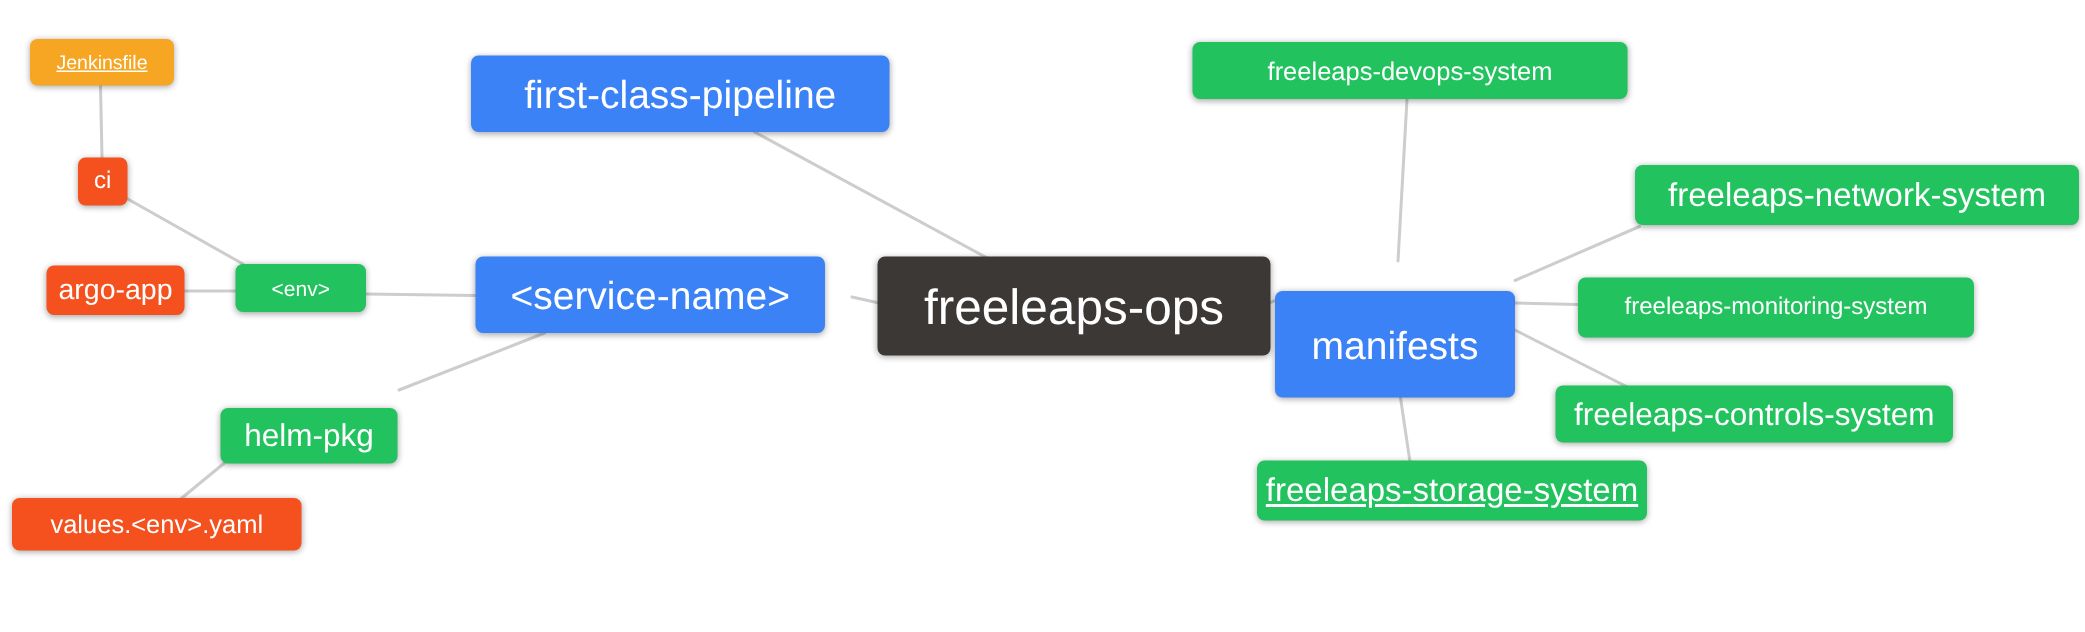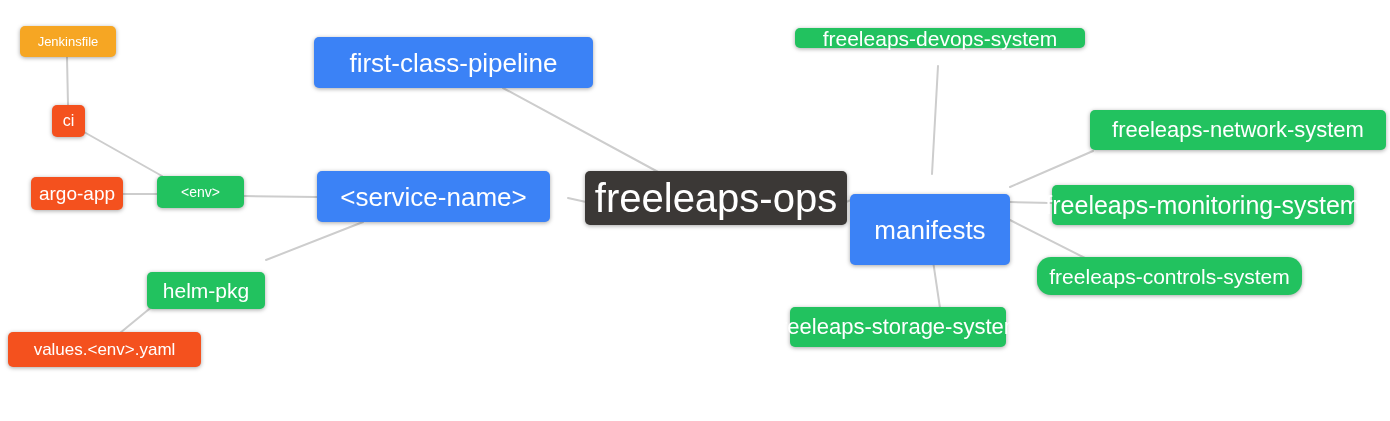--- a/index.html
+++ b/index.html
@@ -22,35 +22,35 @@
     white-space:nowrap;
     cursor:pointer;
     line-height:1;
   }
   .blue  {background:#3b82f6;}
   .green {background:#22c25f;}
   .red   {background:#f4511e;}
   .orange{background:#f6a623;}
   .dark  {background:#3b3836;}
 
-  .n-jenkinsfile{left:20px;top:26px;width:96px;height:31px;font-size:13px;}
+  .n-jenkinsfile{left:20px;top:26px;width:96px;height:31px;font-size:13px;text-decoration:underline;}
   .n-ci{left:52px;top:105px;width:33px;height:32px;font-size:16px;text-align:right;}
   .n-argo{left:31px;top:177px;width:92px;height:33px;font-size:19px;}
   .n-env{left:157px;top:176px;width:87px;height:32px;font-size:14px;}
   .n-helm{left:147px;top:272px;width:118px;height:37px;font-size:21px;}
   .n-values{left:8px;top:332px;width:193px;height:35px;font-size:17px;}
   .n-fcp{left:314px;top:37px;width:279px;height:51px;font-size:26px;}
   .n-service{left:317px;top:171px;width:233px;height:51px;font-size:26px;}
-  .n-root{left:585px;top:171px;width:262px;height:54px;font-size:40px;}
+  .n-root{left:585px;top:171px;width:262px;height:66px;font-size:33px;}
   .n-manifests{left:850px;top:174px;width:160px;height:71px;font-size:26px;margin-top:20px;}
-  .n-devops{left:795px;top:28px;width:290px;height:20px;font-size:21px;}
+  .n-devops{left:795px;top:28px;width:290px;height:38px;font-size:17px;}
   .n-network{left:1054px;top:110px;width:296px;height:40px;font-size:22px;margin-left:36px;}
-  .n-monitoring{left:1052px;top:185px;width:302px;height:40px;font-size:25px;}
-  .n-controls{left:1037px;top:257px;width:265px;height:38px;font-size:21px;border-radius:14px;}
-  .n-storage{left:790px;top:307px;width:216px;height:40px;font-size:22px;}
+  .n-monitoring{left:1052px;top:185px;width:264px;height:40px;font-size:16px;}
+  .n-controls{left:1037px;top:257px;width:265px;height:38px;font-size:21px;}
+  .n-storage{left:838px;top:307px;width:260px;height:40px;font-size:22px;text-decoration:underline;}
 </style>
 </head>
 <body>
 
 <div id="canvas">
 
   <svg id="edges" viewBox="0 0 1390 421" xmlns="http://www.w3.org/2000/svg">
     <line x1="67" y1="57" x2="68" y2="105"></line>
     <line x1="84" y1="132" x2="162" y2="176"></line>
     <line x1="123" y1="194" x2="157" y2="194"></line>

